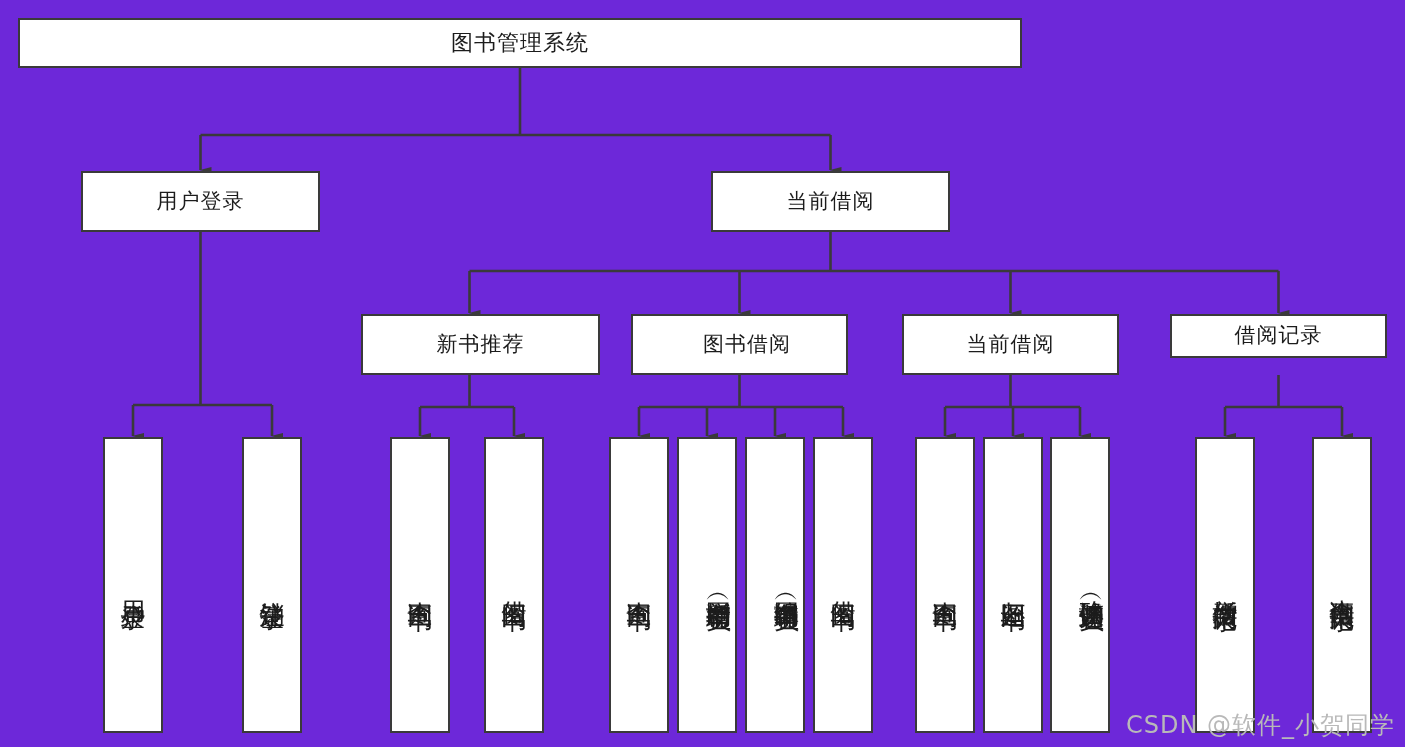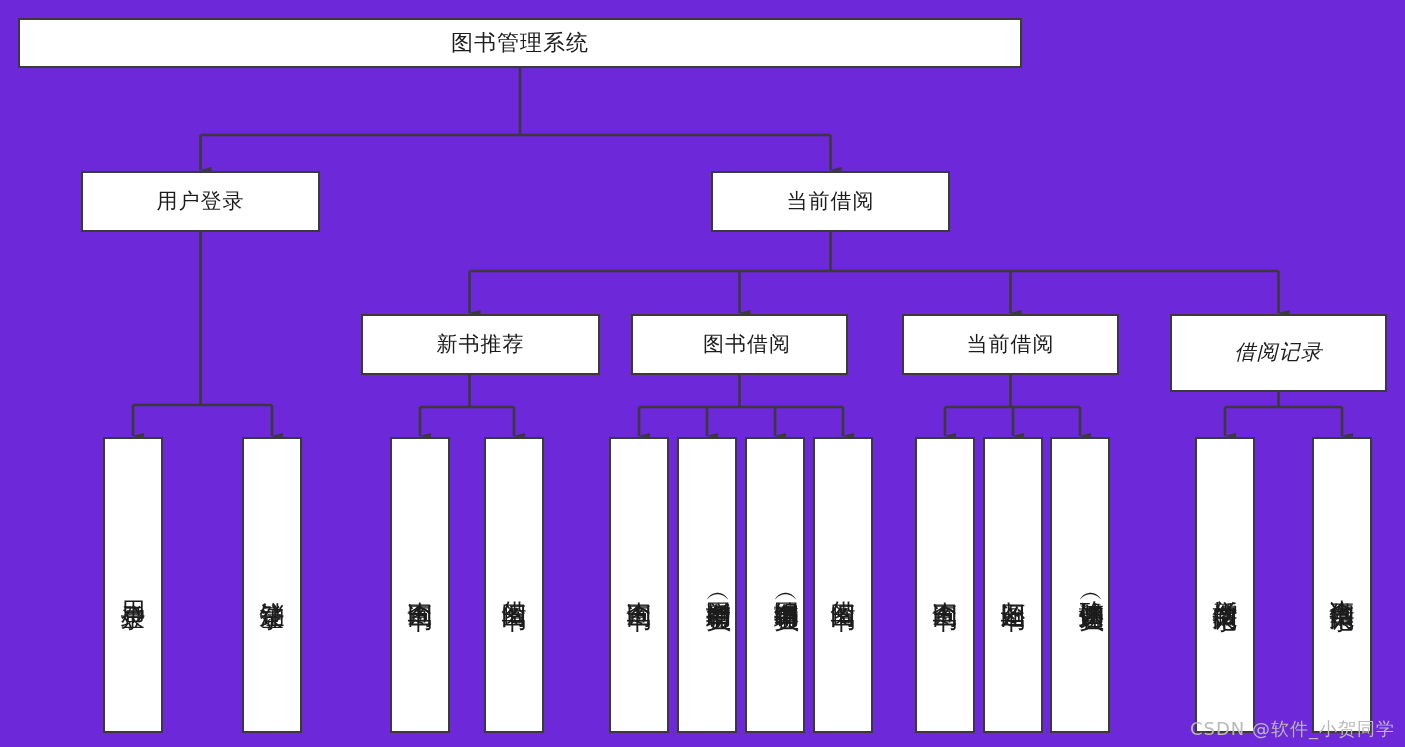--- a/index.html
+++ b/index.html
@@ -51,21 +51,21 @@
     padding: 4px 0;
   }
   .node.leaf.tall {
     align-items: flex-start;
     letter-spacing: 1px;
   }
   .watermark {
     position: absolute;
     right: 10px;
     bottom: 6px;
-    font-size: 18px;
+    font-size: 24px;
     color: #b9b9b9;
     letter-spacing: 1px;
     white-space: nowrap;
   }
 </style>
 </head>
 <body>
 
 <div id="canvas">
 
@@ -124,21 +124,21 @@
       </div>
       <div class="node horiz" style="left: 361px; top: 314px; width: 239px; height: 61px;">
         <span>新书推荐</span>
       </div>
       <div class="node horiz" style="left: 631px; top: 314px; width: 217px; height: 61px; padding-left: 15px;">
         <span>图书借阅</span>
       </div>
       <div class="node horiz" style="left: 902px; top: 314px; width: 217px; height: 61px;">
         <span>当前借阅</span>
       </div>
-      <div class="node horiz" style="left: 1170px; top: 314px; width: 217px; height: 78px; font-style: italic;">
+      <div class="node horiz" style="left: 1170px; top: 314px; width: 217px; height: 44px;">
         <span>借阅记录</span>
       </div>
       <div class="node leaf" style="left: 103px; top: 437px; width: 60px; height: 296px;">
         <span>用户登录</span>
       </div>
       <div class="node leaf" style="left: 242px; top: 437px; width: 60px; height: 296px;">
         <span>注销登录</span>
       </div>
       <div class="node leaf" style="left: 390px; top: 437px; width: 60px; height: 296px;">
         <span>查询图书</span>

